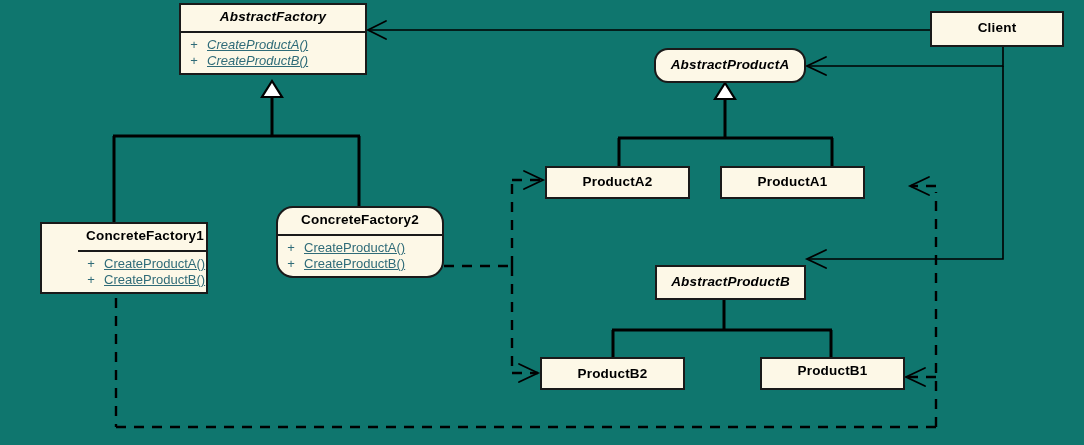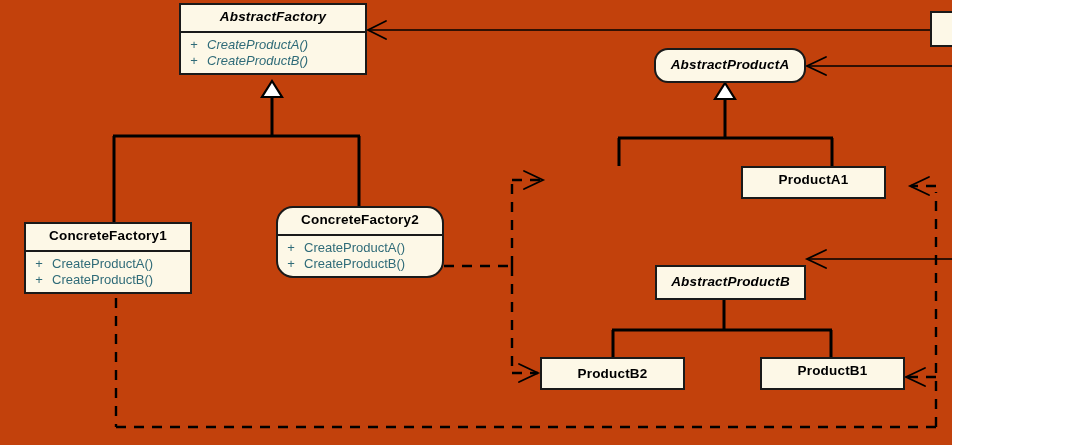--- a/index.html
+++ b/index.html
@@ -6,23 +6,23 @@
   html, body {
     margin: 0;
     padding: 0;
     background: #ffffff;
   }
   body {
     font-family: "Liberation Sans", sans-serif;
   }
   #diagram-root {
     position: relative;
-    width: 952px;
+    width: 1084px;
     height: 445px;
-    background: #c2410c;
+    background: #0f766e;
     overflow: hidden;
   }
   #edge-layer {
     position: absolute;
     left: 0;
     top: 0;
     width: 1084px;
     height: 445px;
     pointer-events: none;
   }
@@ -68,31 +68,32 @@
     white-space: nowrap;
   }
   .uml-op .vis {
     width: 26px;
     text-align: center;
     flex: 0 0 26px;
     font-weight: normal;
   }
   .uml-op .sig {
     flex: 1 1 auto;
+    text-decoration: underline;
   }
   .uml-op.italic .sig {
     font-style: italic;
   }
   
   #class-abstractfactory   { left: 179px; top: 3px;   width: 188px; }
-  #class-concretefactory1  { left: 24px;  top: 222px; width: 168px; }
+  #class-concretefactory1  { left: 40px;  top: 222px; width: 168px; padding-left: 36px; }
   #class-concretefactory2  { left: 276px; top: 206px; width: 168px; border-radius: 17px; }
   #class-abstractproducta  { left: 654px; top: 48px;  width: 152px; height: 35px; justify-content: center; border-radius: 14px; }
   #class-producta2         { left: 545px; top: 166px; width: 145px; height: 33px; justify-content: center; }
-  #class-producta1         { left: 741px; top: 166px; width: 145px; height: 33px; }
+  #class-producta1         { left: 720px; top: 166px; width: 145px; height: 33px; justify-content: center; }
   #class-abstractproductb  { left: 655px; top: 241px; width: 151px; height: 35px; justify-content: center; margin-top: 24px; }
   #class-productb2         { left: 540px; top: 357px; width: 145px; height: 33px; justify-content: flex-end; }
   #class-productb1         { left: 760px; top: 357px; width: 145px; height: 33px; justify-content: flex-start; }
   #class-client            { left: 930px; top: 11px;  width: 134px; height: 36px; justify-content: center; }
 </style>
 </head>
 <body>
 
 <div id="diagram-root">
 
@@ -209,20 +210,23 @@
         <span class="vis">+</span>
         <span class="sig">CreateProductB()</span>
       </div>
     </div>
   </div>
 
   <div class="uml-class" id="class-abstractproducta">
     <div class="uml-name abstract">AbstractProductA</div>
   </div>
 
+  <div class="uml-class" id="class-producta2">
+    <div class="uml-name">ProductA2</div>
+  </div>
 
   <div class="uml-class" id="class-producta1">
     <div class="uml-name">ProductA1</div>
   </div>
 
   <div class="uml-class" id="class-abstractproductb">
     <div class="uml-name abstract">AbstractProductB</div>
   </div>
 
   <div class="uml-class" id="class-productb2">

